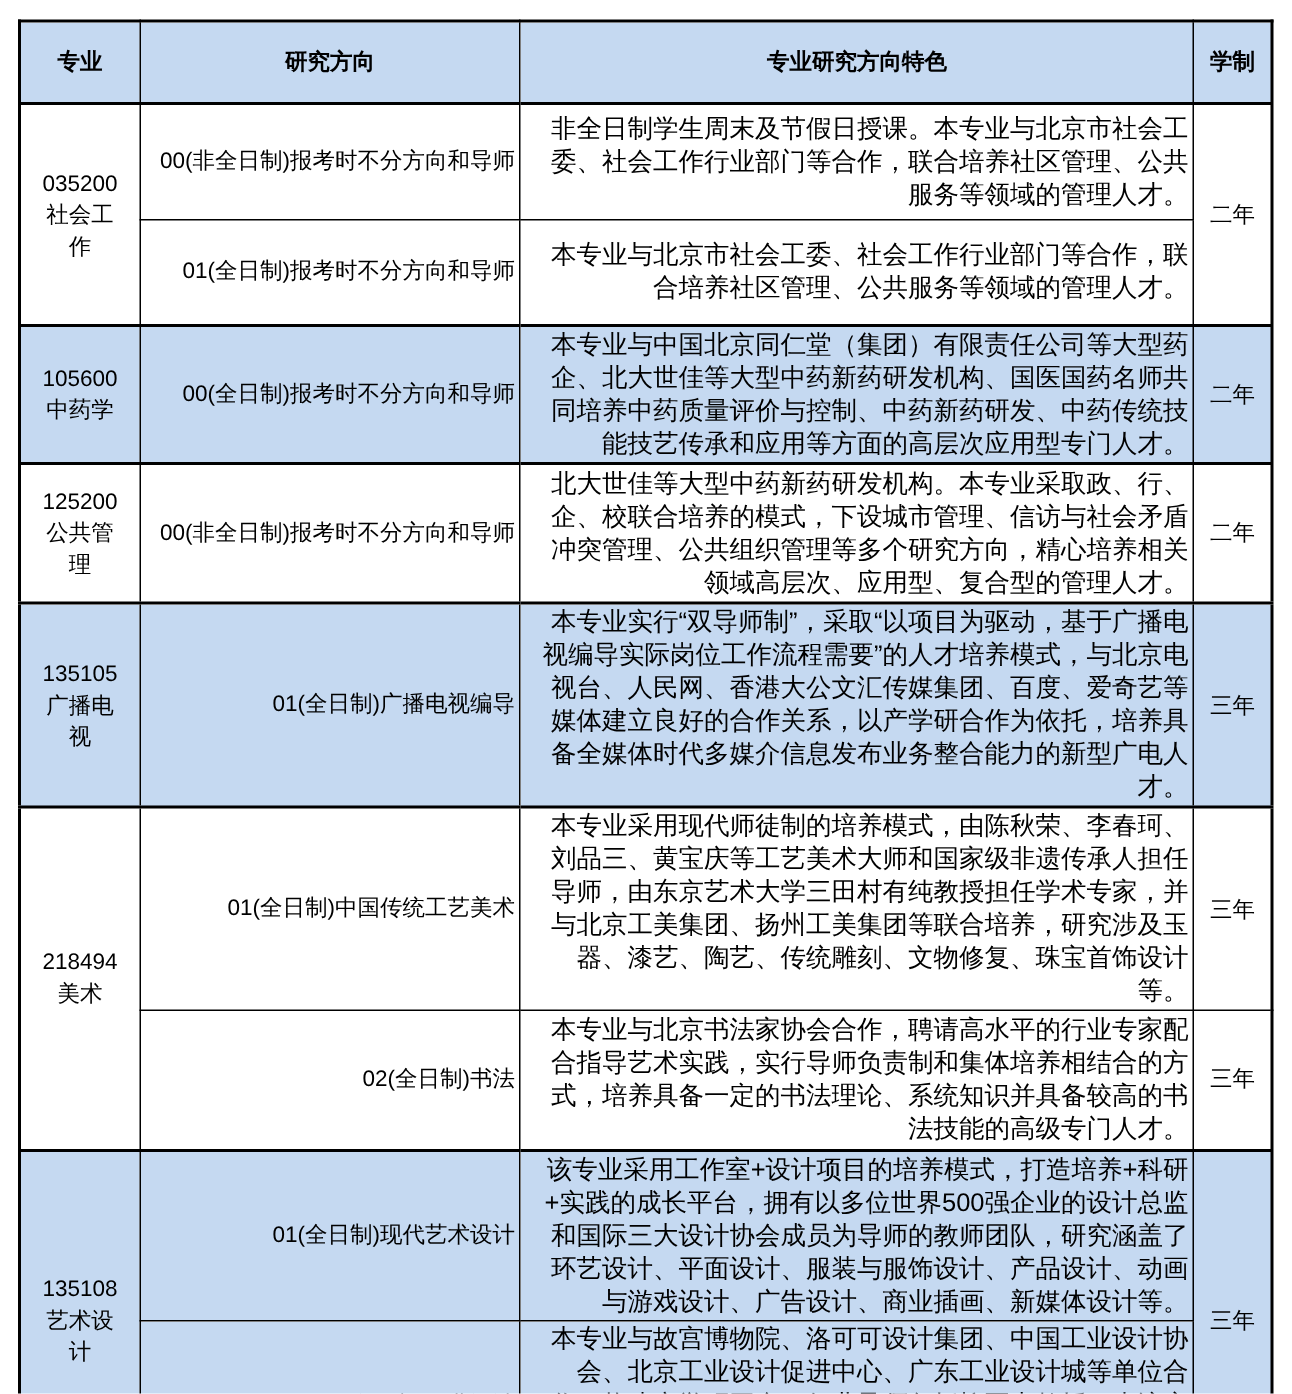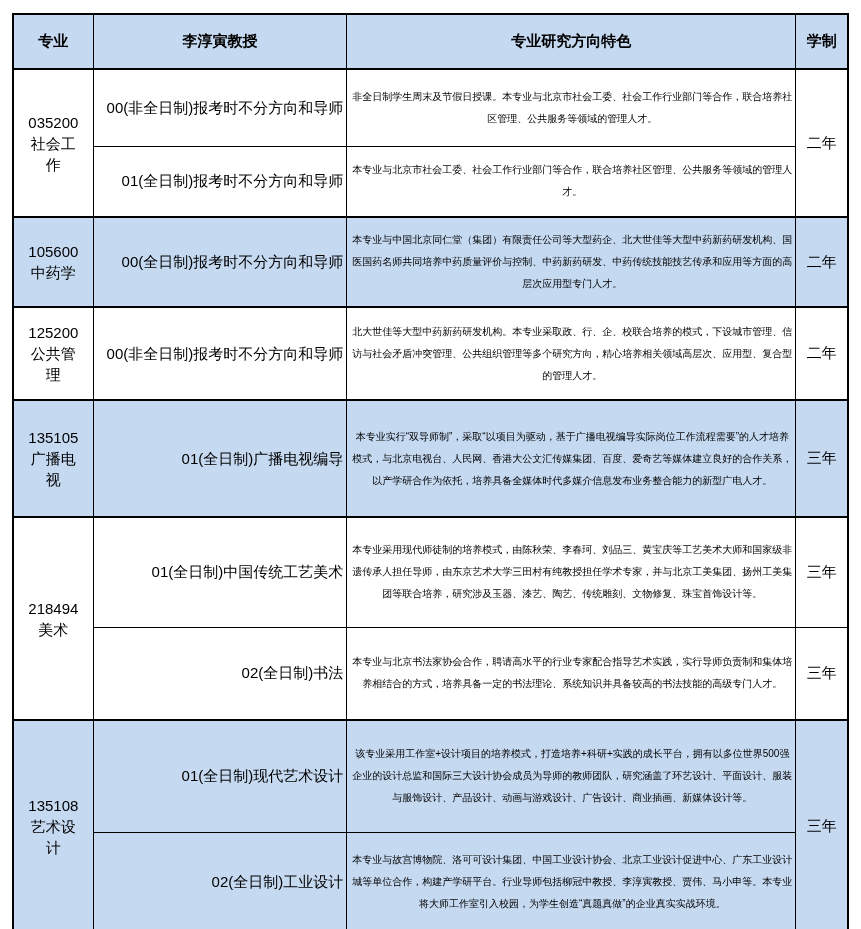--- a/index.html
+++ b/index.html
@@ -12,38 +12,38 @@
     border-collapse:collapse;table-layout:fixed;
     margin:13px 0 0 12px;width:837px;
     border:2px solid #000;
   }
   th,td{border:1px solid #000;vertical-align:middle;overflow:hidden;word-break:break-all;}
   tr.group-start > th, tr.group-start > td{border-top:2px solid #000;}
   .shade{background:#C5D9F1;}
   th{font-size:15px;font-weight:bold;text-align:center;padding:0;}
   .col-major{text-align:center;font-size:15px;line-height:21px;padding:14px;}
   .col-dir{text-align:right;padding:2px 3px 2px 5px;font-size:15px;line-height:20px;margin-left:24px;}
-  .col-feat{text-align:center;padding:1px 3px 1px 5px;font-size:10px;line-height:22px;}
+  .col-feat{text-align:right;padding:1px 3px 1px 5px;font-size:17px;line-height:22px;}
   .col-dur{text-align:center;font-size:15px;padding:0;}
 </style>
 </head>
 <body>
 
 <table>
   <colgroup>
     <col style="width:80px">
       <col style="width:253px">
       <col style="width:448px">
       <col style="width:52px">
   </colgroup>
 
   <tbody>
       <tr style="height:55px">
     <th class="shade">专业</th>
-    <th class="shade">李淳寅教授</th>
+    <th class="shade">研究方向</th>
     <th class="shade">专业研究方向特色</th>
     <th class="shade">学制</th>
   </tr>
 
   <tr class="group-start" style="height:77px">
     <td class="col-major" rowspan="2">
       <div>035200</div>
       <div>社会工作</div>
     </td>
     <td class="col-dir">00(非全日制)报考时不分方向和导师</td>

